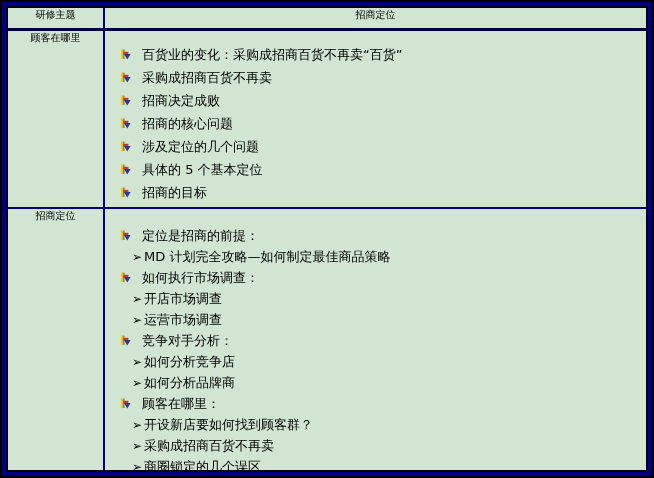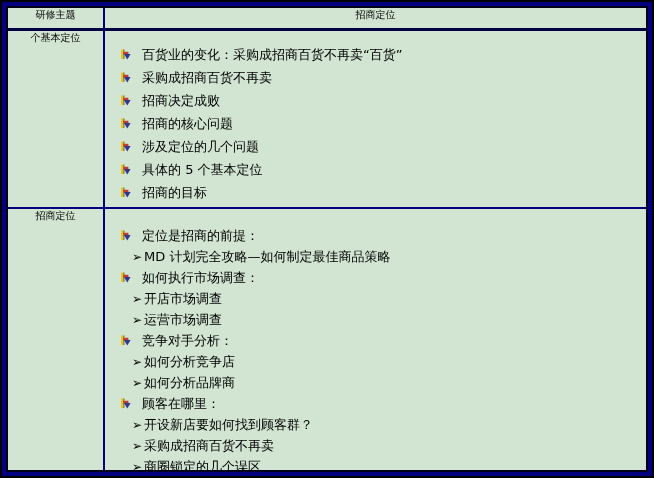--- a/index.html
+++ b/index.html
@@ -61,21 +61,21 @@
   <div class="inner">
 
     <div class="cell hdr b-right b-bottom-hdr">
       <span>研修主题</span>
     </div>
     <div class="cell hdr b-bottom-hdr">
       <span>招商定位</span>
     </div>
 
     <div class="cell theme b-right b-bottom">
-      <span>个基本定位</span>
+      <span>顾客在哪里</span>
     </div>
     <div class="cell items items1 b-bottom">
       <div class="li l1">
         <svg class="blt">
             <use href="#arw"></use>
           </svg>
         <span>百货业的变化：采购成招商百货不再卖“百货”</span>
       </div>
       <div class="li l1">
         <svg class="blt">

